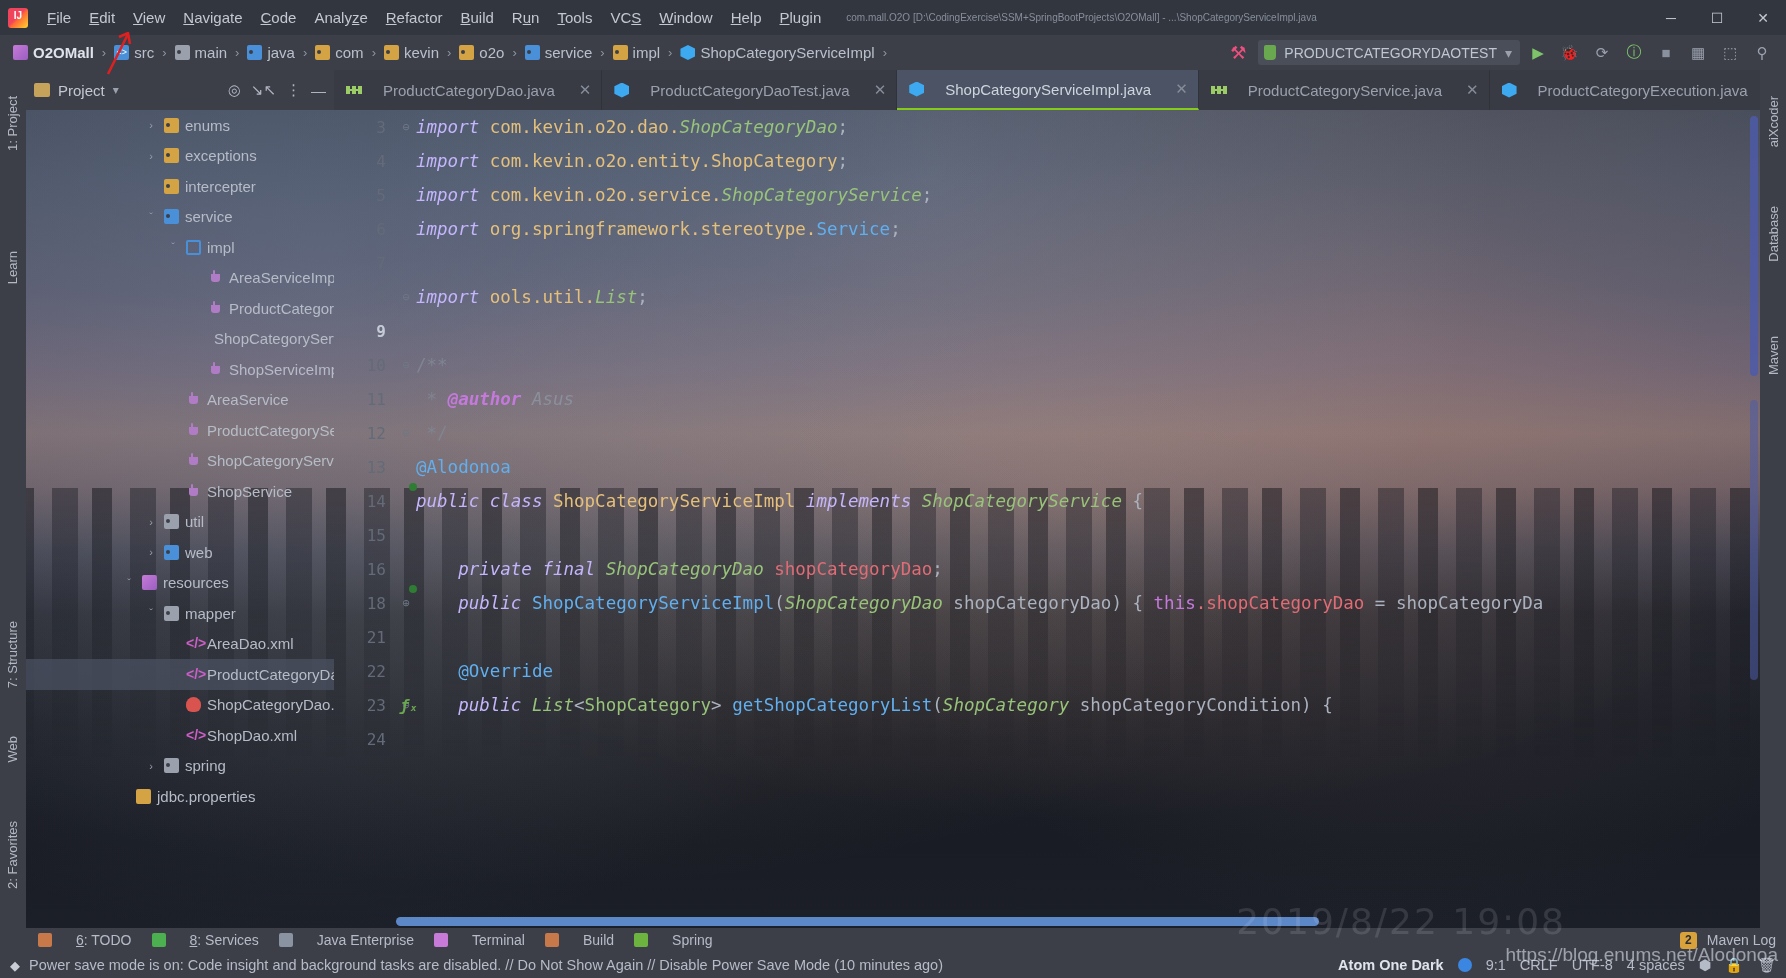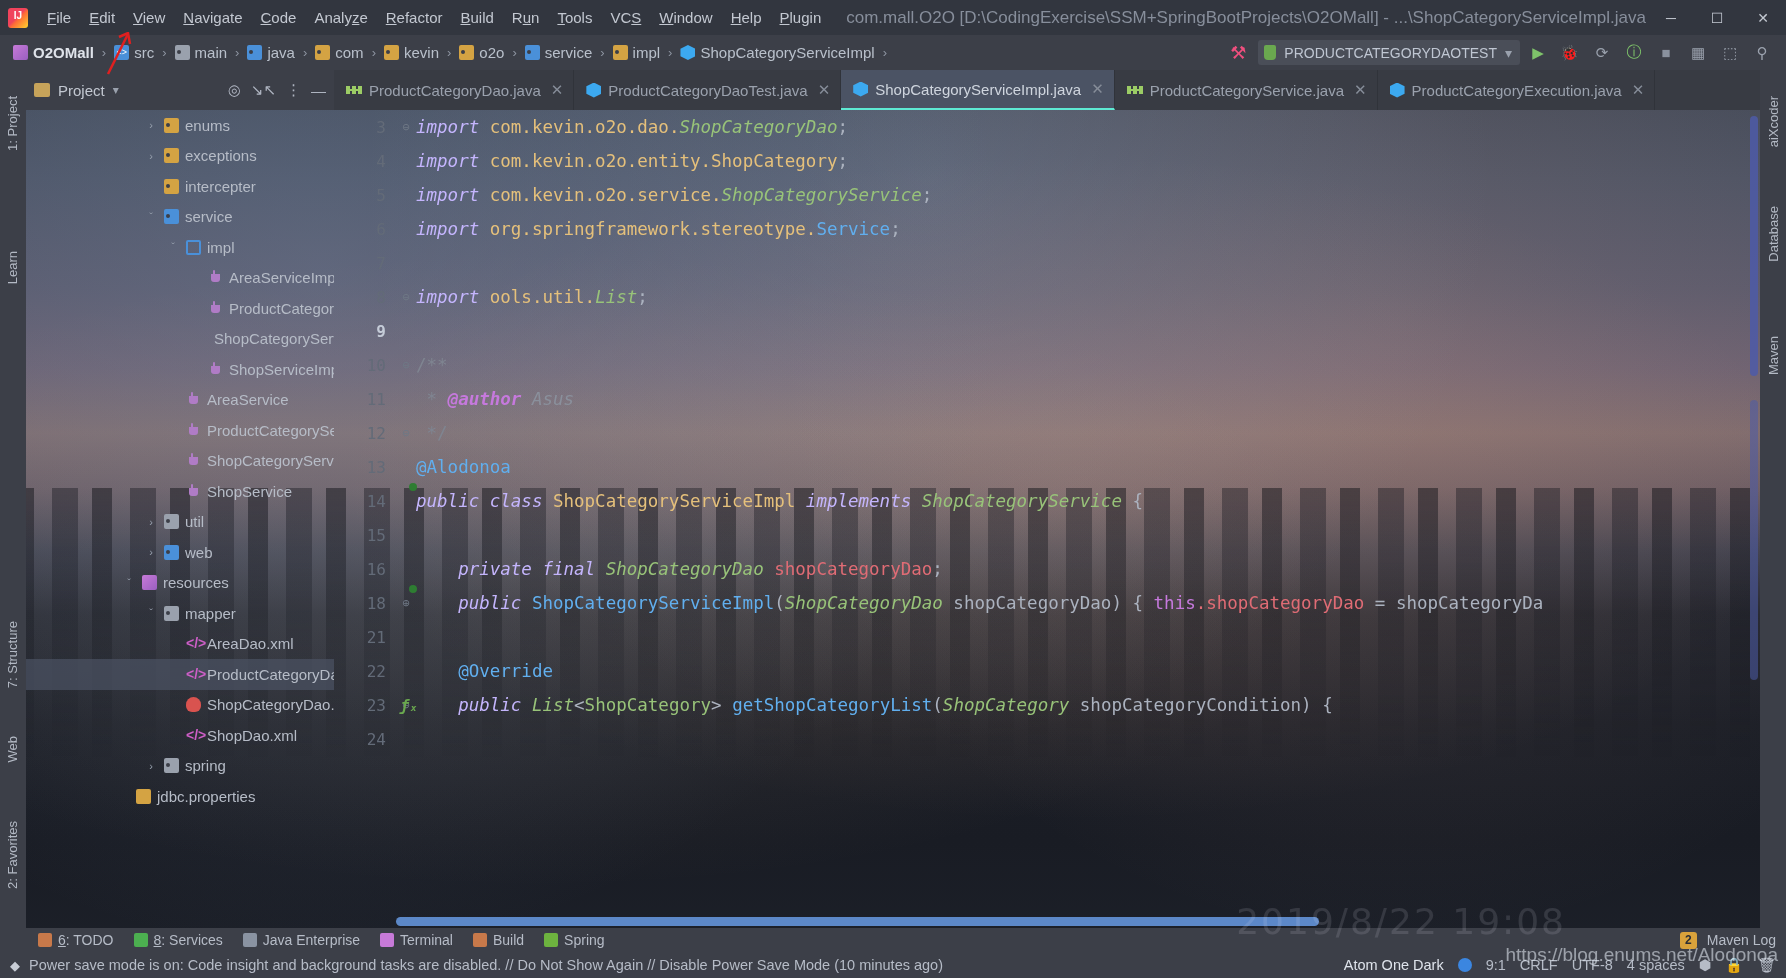--- a/index.html
+++ b/index.html
@@ -57,21 +57,21 @@
   }
   .ij-logo{
     width:20px;height:20px;margin-right:10px;border-radius:3px;
     background:linear-gradient(135deg,#f0435c 0%,#f0435c 45%,#ff6c37 55%,#ffd52e 100%);
     position:relative;flex:none;
   }
   .ij-logo:after{content:"IJ";position:absolute;left:0;right:0;top:2px;text-align:center;
     font-size:10px;font-weight:bold;color:#fff;font-family:"Liberation Sans",sans-serif;}
   .menu-item{padding:3px 9px;color:#c3c8d1;cursor:default;white-space:nowrap;}
   .menu-item u{text-decoration:underline;}
-  #win-title{margin-left:16px;color:#878e9b;font-size:17px;white-space:nowrap;overflow:hidden;}
+  #win-title{margin-left:16px;color:#878e9b;font-size:10px;white-space:nowrap;overflow:hidden;}
   #win-controls{margin-left:auto;display:flex;align-items:center;height:35px;}
   .wc{width:46px;height:35px;display:flex;align-items:center;justify-content:center;color:#c3c8d1;font-size:14px;}
 
   
   #navbar{
     position:relative;z-index:5;
     height:35px;background:#3c3f48;display:flex;align-items:center;
     padding-left:8px;font-size:15px;white-space:nowrap;
   }
   .crumb{display:flex;align-items:center;gap:5px;padding:2px 5px;color:#b9c0cb;}
@@ -137,24 +137,24 @@
 
   
   #editor-area{
     position:absolute;left:334px;top:70px;right:26px;bottom:50px;z-index:2;
   }
   #tabs{
     height:40px;display:flex;align-items:stretch;background:#383b43;
     font-size:15px;overflow:hidden;
   }
   .etab{
-    display:flex;align-items:center;gap:7px;padding:0 10px 0 12px;color:#9aa1ad;
+    display:flex;align-items:center;gap:21px;padding:0 10px 0 12px;color:#9aa1ad;
     border-right:1px solid #30333a;white-space:nowrap;
   }
-  .etab.active{background:#4b5364;color:#cfd5de;border-bottom:2px solid #5eead4;}
+  .etab.active{background:#4b5364;color:#cfd5de;border-bottom:2px solid #84cc16;}
   .etab .x{color:#868d99;font-size:15px;margin-left:3px;}
   .ico-tab-iface{width:16px;height:16px;position:relative;flex:none;}
   .ico-tab-iface:before{
     content:"";position:absolute;left:0;top:4px;width:16px;height:8px;
     background:
       linear-gradient(#9ccc65,#9ccc65) 0 0/4px 8px no-repeat,
       linear-gradient(#9ccc65,#9ccc65) 6px 0/4px 8px no-repeat,
       linear-gradient(#9ccc65,#9ccc65) 12px 0/4px 8px no-repeat,
       linear-gradient(#9ccc65,#9ccc65) 0 3px/16px 2px no-repeat;
   }
@@ -212,36 +212,36 @@
     position:absolute;right:2px;top:330px;width:8px;height:280px;
     background:#4d5ba8;border-radius:4px;opacity:.55;
   }
 
   
   #bottom-tools{
     position:absolute;left:0;right:0;bottom:26px;height:24px;z-index:6;
     background:#3c3f48;display:flex;align-items:center;gap:4px;padding-left:30px;
     font-size:14px;color:#b6bcc7;
   }
-  .btool{display:flex;align-items:center;gap:6px;padding:2px 8px;white-space:nowrap;text-align:right;}
+  .btool{display:flex;align-items:center;gap:24px;padding:2px 8px;white-space:nowrap;text-align:right;}
   .btool u{text-decoration:underline;}
   .sq{width:14px;height:14px;border-radius:2px;flex:none;}
   #bottom-right{margin-left:auto;display:flex;align-items:center;gap:10px;padding-right:10px;}
   .badge{
     background:#d9a23b;color:#2b2e35;border-radius:3px;font-size:12px;font-weight:bold;
     width:17px;height:17px;display:flex;align-items:center;justify-content:center;
   }
   #statusbar{
     position:absolute;left:0;right:0;bottom:0;height:26px;z-index:6;
     background:#3c3f48;display:flex;align-items:center;padding-left:10px;
     font-size:14.5px;color:#b6bcc7;
   }
   .gem{color:#c8cdd6;font-size:13px;margin-right:9px;}
   #status-right{margin-left:auto;display:flex;align-items:center;gap:14px;padding-right:10px;}
-  #theme-name{font-weight:normal;color:#dfe4ec;}
+  #theme-name{font-weight:bold;color:#dfe4ec;}
   .dot-blue{width:14px;height:14px;border-radius:50%;background:#3b86e0;}
 
   
   #datestamp{
     position:absolute;right:220px;bottom:36px;z-index:7;
     font-family:"DejaVu Sans",sans-serif;font-size:36px;letter-spacing:2px;
     color:rgba(230,235,245,.13);white-space:nowrap;pointer-events:none;
   }
   #urlmark{
     position:absolute;right:8px;bottom:12px;z-index:8;

